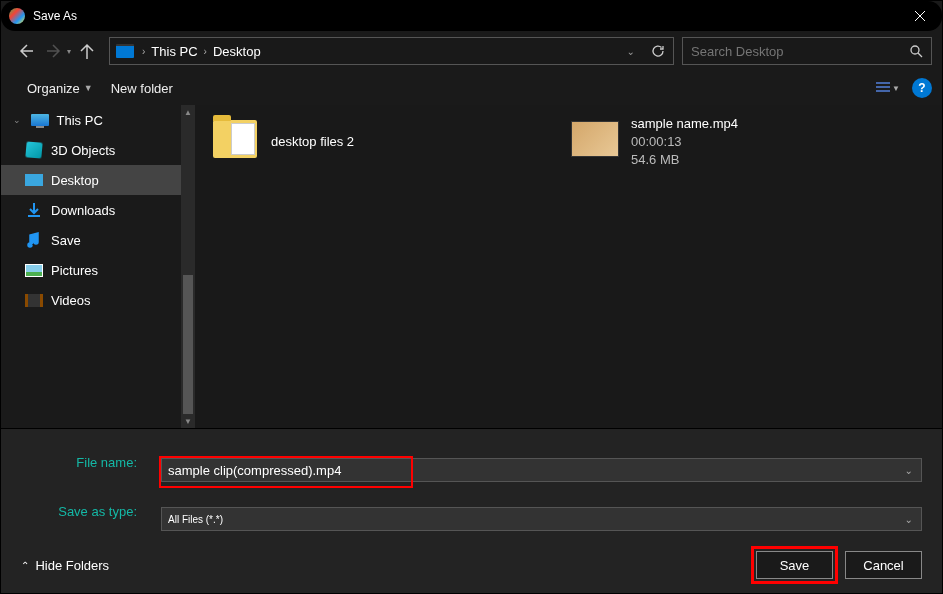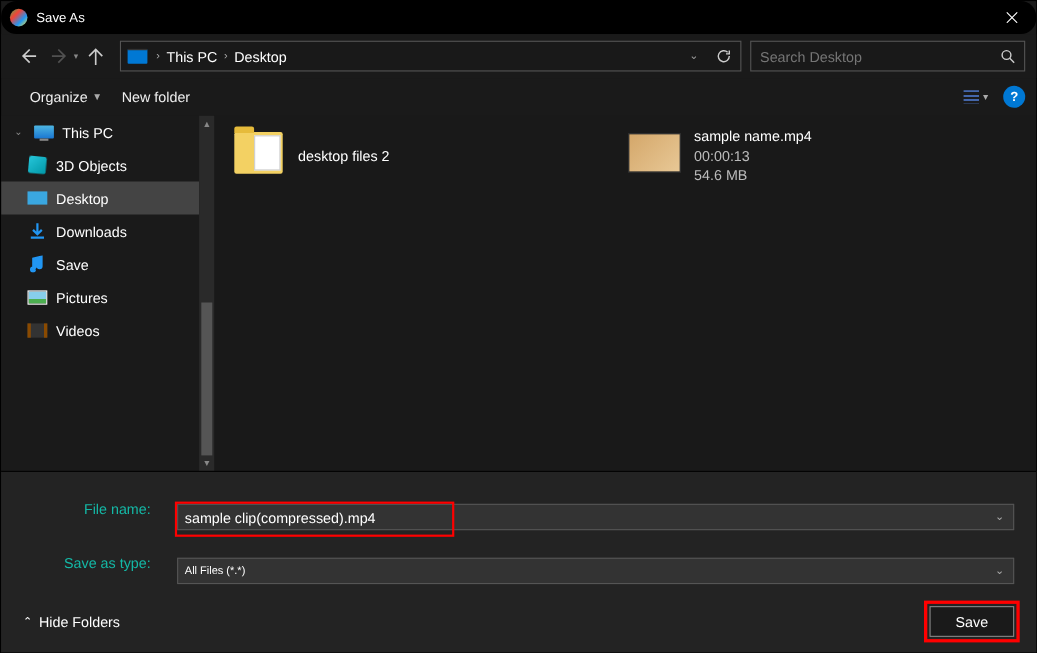--- a/index.html
+++ b/index.html
@@ -247,16 +247,17 @@
         <span class="dd">⌄</span>
       </div>
     </div>
     <div class="actions">
       <div class="hidefolders">
         <span style="font-size:10px">⌃</span>
         <span>Hide Folders</span>
       </div>
       <div class="spacer"></div>
       <div class="btn save-hl">Save</div>
+      <div class="btn">Cancel</div>
     </div>
   </div>
 
 </div>
 
 </body></html>

